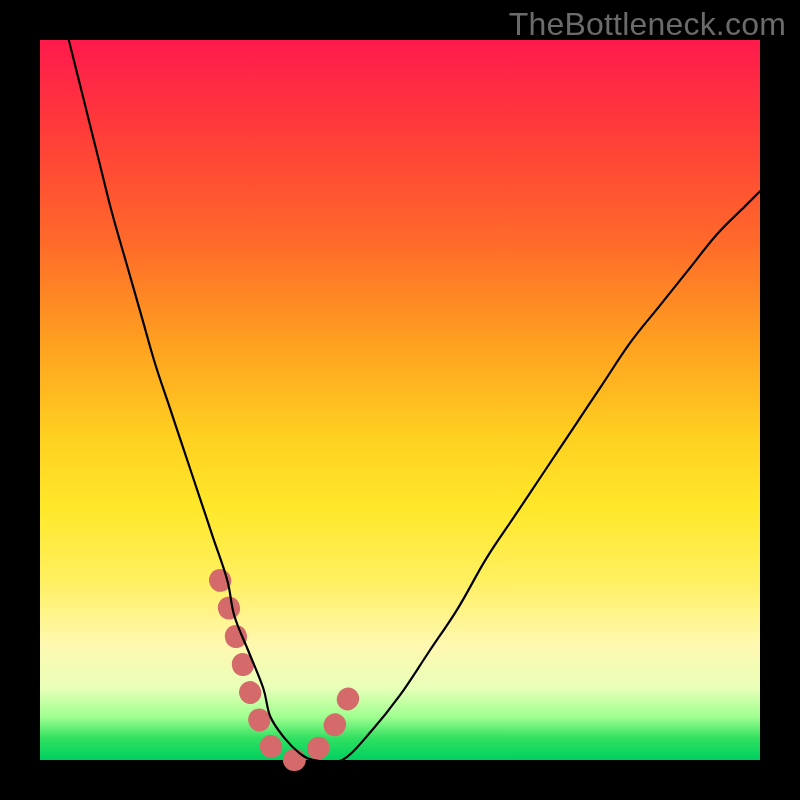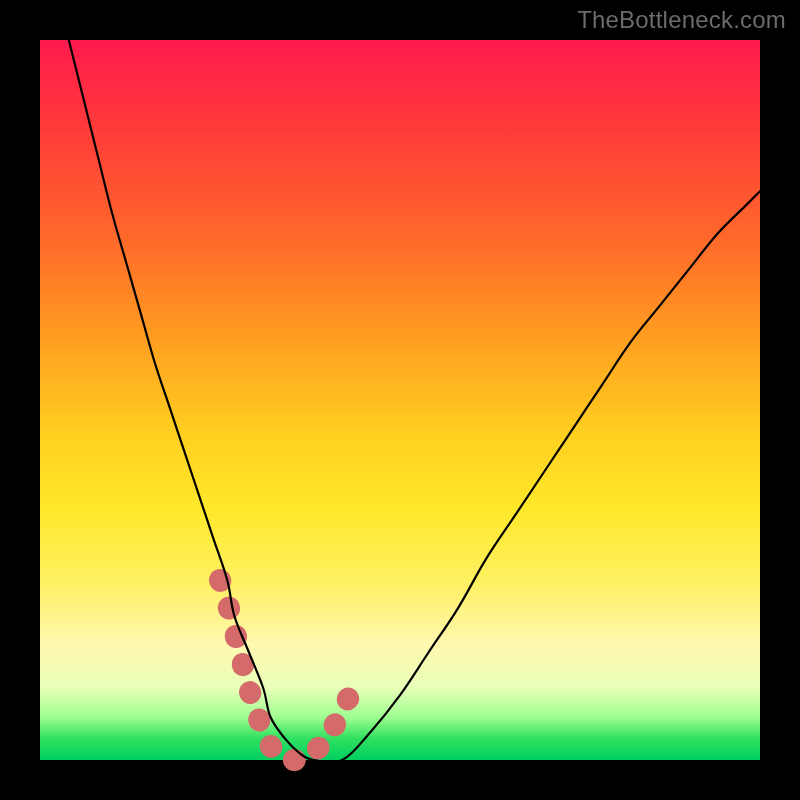--- a/index.html
+++ b/index.html
@@ -38,21 +38,21 @@
       #a0ff90 94%,
       #30e060 97%,
       #00d060 100%
     );
   }
   .watermark {
     position: absolute;
     top: 6px;
     right: 14px;
     color: #6b6b6b;
-    font-size: 24px;
+    font-size: 32px;
     letter-spacing: 0.2px;
     user-select: none;
   }
   svg.curve {
     position: absolute;
     left: 0;
     top: 0;
     width: 720px;
     height: 720px;
     overflow: visible;

